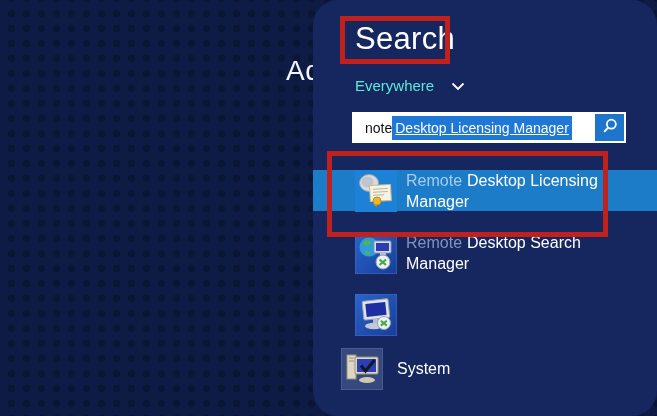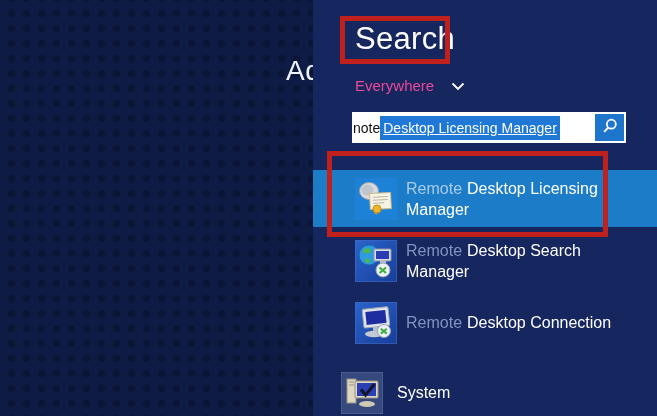--- a/index.html
+++ b/index.html
@@ -13,48 +13,48 @@
     background-position:4px 6px;
     color:#fff;
   }
   .ad-heading {
     position:absolute; left:286px; top:55px;
     font-size:28px; font-weight:300; color:#f0f4ff; letter-spacing:0.5px;
     z-index:1; white-space:nowrap;
   }
   .panel {
     position:absolute; left:313px; top:0; width:344px; height:416px;
-    background:#16265e; z-index:2;
+    background:#16265e; z-index:2;border-radius:25px;
   }
   .panel-title {
     position:absolute; left:42px; top:21px;
     font-size:31px; font-weight:300; color:#ffffff; letter-spacing:0.3px;
   }
   .scope {
     position:absolute; left:42px; top:77px;
     display:flex; align-items:center; gap:17px;
-    font-size:15px; color:#ec4899; cursor:pointer;
+    font-size:15px; color:#5eead4; cursor:pointer;
   }
   .scope svg { margin-top:3px; }
   .searchbox {
     position:absolute; left:39px; top:112px; width:274px; height:31px;
-    background:#ffffff; display:flex; align-items:center; padding-left:1px;
+    background:#ffffff; display:flex; align-items:center; padding-left:13px;
   }
   .typed { font-size:14px; color:#111; white-space:pre; }
   .selection {
     font-size:14px; color:#ffffff; background:#1f78d6;
     padding:4px 3px; white-space:nowrap;text-decoration:underline;
   }
   .search-btn {
     margin-left:auto; margin-right:2px;
     width:29px; height:27px; background:#1e76cc; border:none;
     display:flex; align-items:center; justify-content:center; cursor:pointer;
   }
   .row {
-    position:absolute; left:0; width:344px; height:57px;
+    position:absolute; left:0; width:344px; height:41px;
     display:flex; align-items:center; padding-left:42px; cursor:pointer;
   }
   .row.highlighted { background:#1c7cc7; }
   .tile { width:42px; height:42px; flex:0 0 42px; margin-right:9px; }
   .rtext { font-size:16px; line-height:21px; color:#ffffff; }
   .prefix { color:#7f95c0; margin-right:5px; }
   .row.highlighted .prefix { color:#a9cce9; }
   .annotation {
     position:absolute; border:5px solid #c0211c; background:transparent;
     pointer-events:none; z-index:5;
@@ -149,27 +149,23 @@
         <g transform="rotate(-6 20 16)">
           <rect x="8" y="6" width="26" height="19" rx="1.5" fill="#dfe3ea" stroke="#98a0ae"></rect>
           <rect x="11" y="9" width="20" height="13" fill="#1e2ea0"></rect>
         </g>
         <rect x="18" y="25" width="5" height="5" fill="#b6bdc9"></rect>
         <ellipse cx="19" cy="32" rx="9" ry="3.2" fill="#c3c9d4"></ellipse>
         <circle cx="29" cy="29" r="6.5" fill="#ecf1f6" stroke="#9aa3b0"></circle>
         <path d="M25.8 26.8 l6 4.8 M31.8 26.8 l-6 4.8" stroke="#3fae3f" stroke-width="2"></path>
       </svg>
     </span>
-    <span class="rtext">
-      <span class="prefix">Remote</span><span>Desktop Connection</span>
-      <div></div>
-    </span>
   </div>
 
-  <div class="row" style="top:364px;padding-left:28px;">
+  <div class="row" style="top:348px;padding-left:28px;">
     <span class="tile">
       <svg width="42" height="42" viewBox="0 0 42 42">
         <rect width="42" height="42" fill="#35497f" stroke="#5f6fa3"></rect>
         <rect x="6" y="7" width="9" height="24" fill="#ddd6c2" stroke="#9a937e"></rect>
         <line x1="8" y1="10" x2="13" y2="10" stroke="#9a937e"></line>
         <line x1="8" y1="13" x2="13" y2="13" stroke="#9a937e"></line>
         <ellipse cx="26" cy="32" rx="8" ry="3" fill="#cfc8b4"></ellipse>
         <rect x="14" y="9" width="23" height="17" rx="1" fill="#ddd6c2" stroke="#9a937e"></rect>
         <rect x="16" y="11" width="19" height="13" fill="#2d3fb5"></rect>
         <path d="M20 17.5 l4.5 5.5 l9 -11" stroke="#12182c" stroke-width="3.2" fill="none"></path>

